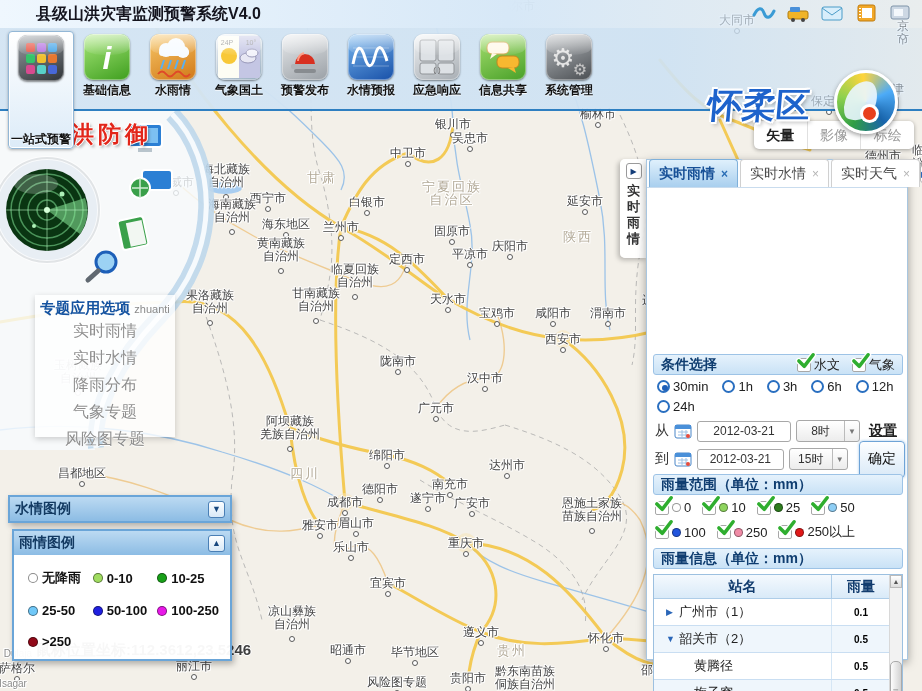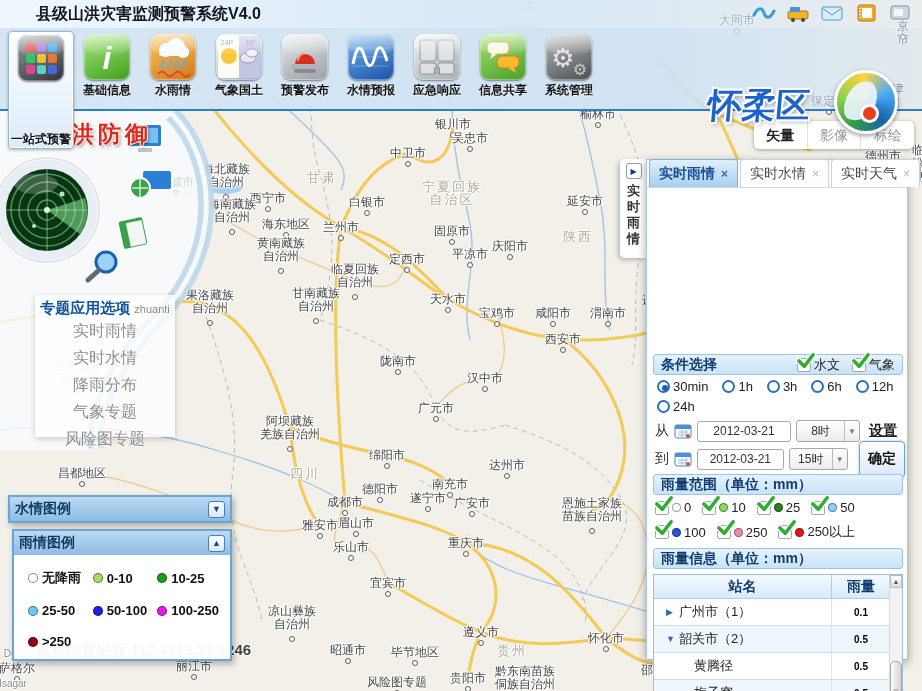--- a/index.html
+++ b/index.html
@@ -125,21 +125,21 @@
   #row-from{top:259px;} #row-to{top:287px;}
   .cal{width:18px;height:16px;flex:none;cursor:pointer;}
   .datebox{width:94px;height:21px;border:1px solid #a8a8a8;border-radius:3px;background:#fff;font-size:12px;color:#333;
     display:flex;align-items:center;justify-content:center;cursor:text;}
   .hoursel{width:64px;height:22px;border:1px solid #a8a8a8;border-radius:3px;background:linear-gradient(#fff,#ececec);
     display:flex;align-items:center;cursor:pointer;}
   .hoursel .v{flex:1;text-align:center;font-size:12px;color:#333;}
   .hoursel .arr{width:15px;height:100%;border-left:1px solid #bbb;font-size:8px;color:#777;display:flex;align-items:center;justify-content:center;}
   #set-link{font-size:14px;font-weight:bold;color:#222;text-decoration:underline;cursor:pointer;margin-left:4px;}
   #ok-btn{width:50px;height:37px;margin-left:6px;border:1px solid #6ea3d6;border-radius:4px;background:linear-gradient(#fdfeff,#d9e9f7);
-    font-size:14px;font-weight:bold;color:#111;cursor:pointer;box-shadow:0 0 3px #9cc4e8;display:flex;align-items:center;justify-content:center;}
+    font-size:14px;font-weight:normal;color:#111;cursor:pointer;box-shadow:0 0 3px #9cc4e8;display:flex;align-items:center;justify-content:center;}
 
   #range-bar{top:314px;} #info-bar{top:388px;}
   #range-opts{position:absolute;left:8px;top:340px;width:250px;display:flex;flex-wrap:wrap;column-gap:11px;row-gap:8px;}
   .rng{display:flex;align-items:center;gap:3px;font-size:13px;color:#222;}
   .rng .dot{width:9px;height:9px;border-radius:50%;border:1px solid rgba(0,0,0,.4);flex:none;}
 
   #table{position:absolute;left:6px;top:414px;width:250px;height:240px;border:1px solid #9cc0e0;background:#fff;}
   #thead{display:flex;height:24px;background:linear-gradient(#f4f9fe,#d9eaf8);border-bottom:1px solid #aecde8;font-size:14px;font-weight:bold;color:#123c6e;}
   #thead .c1{width:178px;display:flex;align-items:center;justify-content:center;border-right:1px solid #aecde8;}
   #thead .c2{width:58px;display:flex;align-items:center;justify-content:center;}

